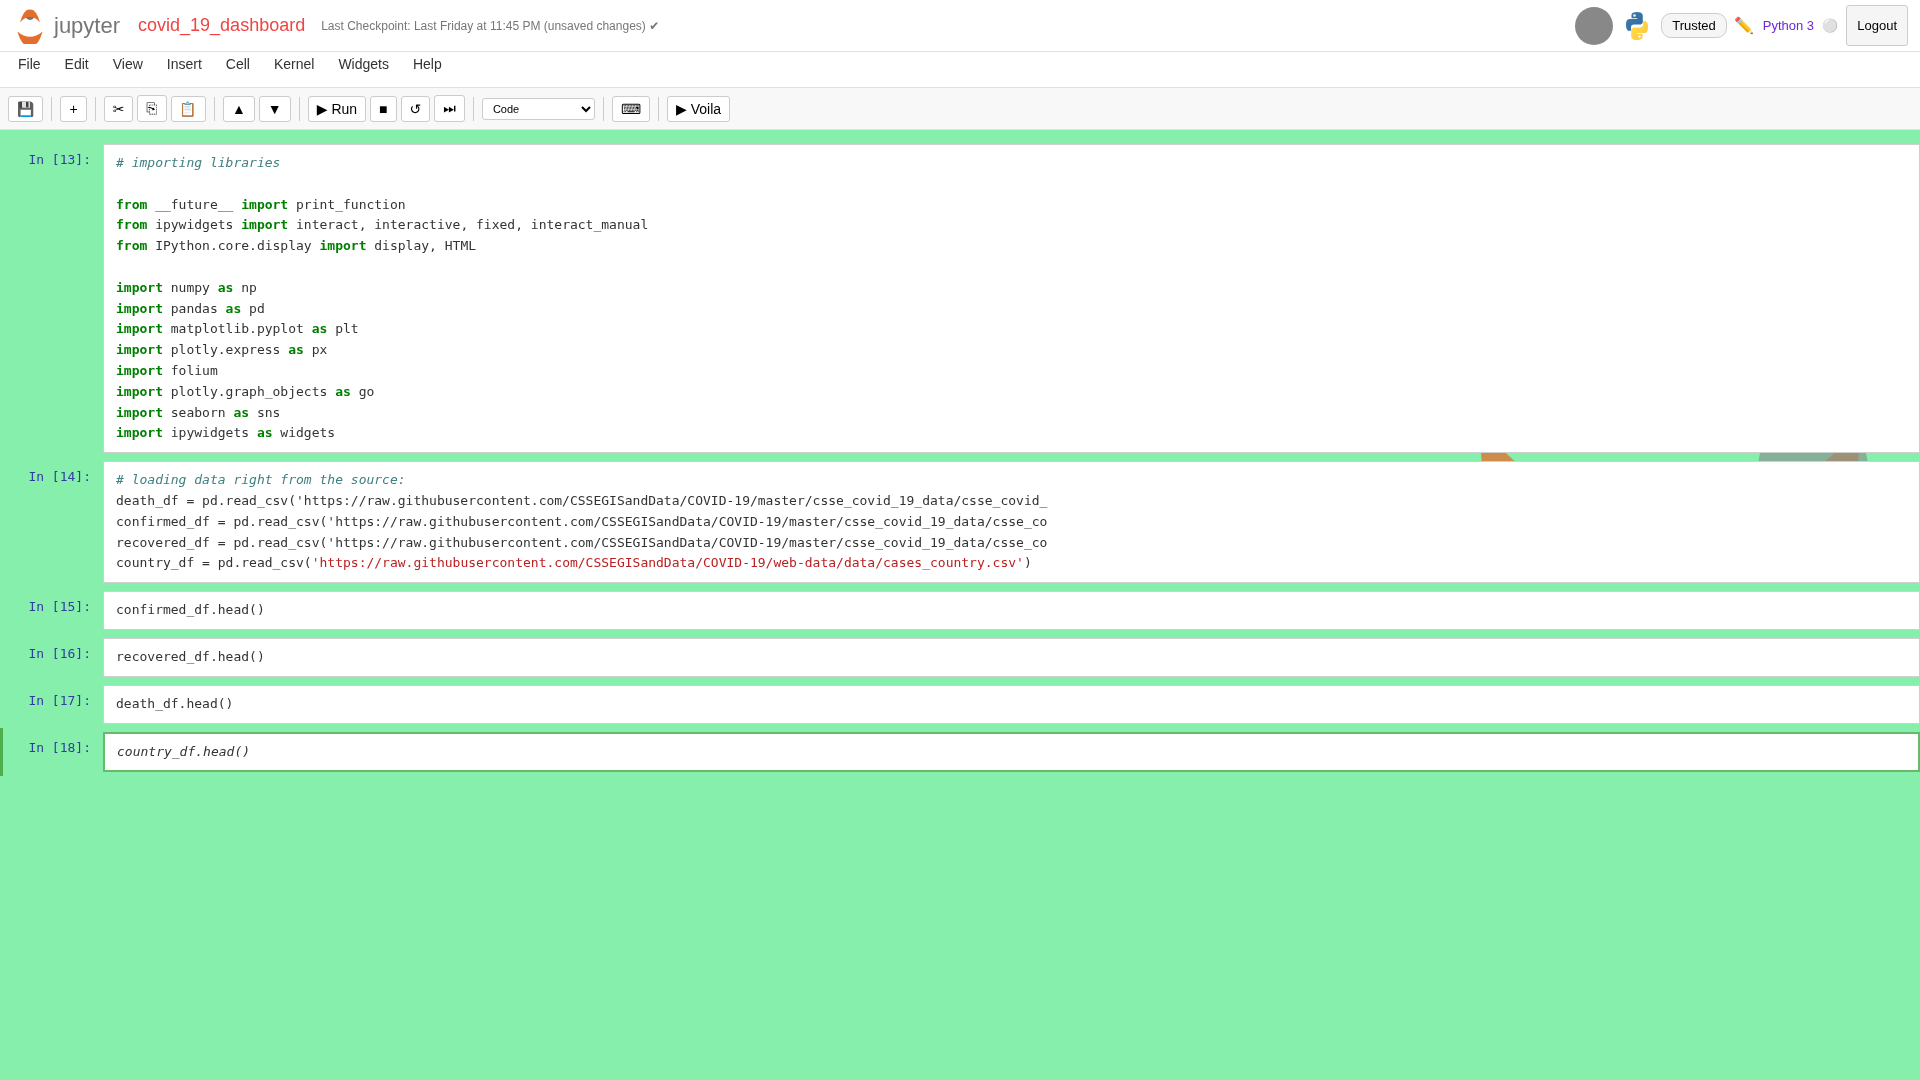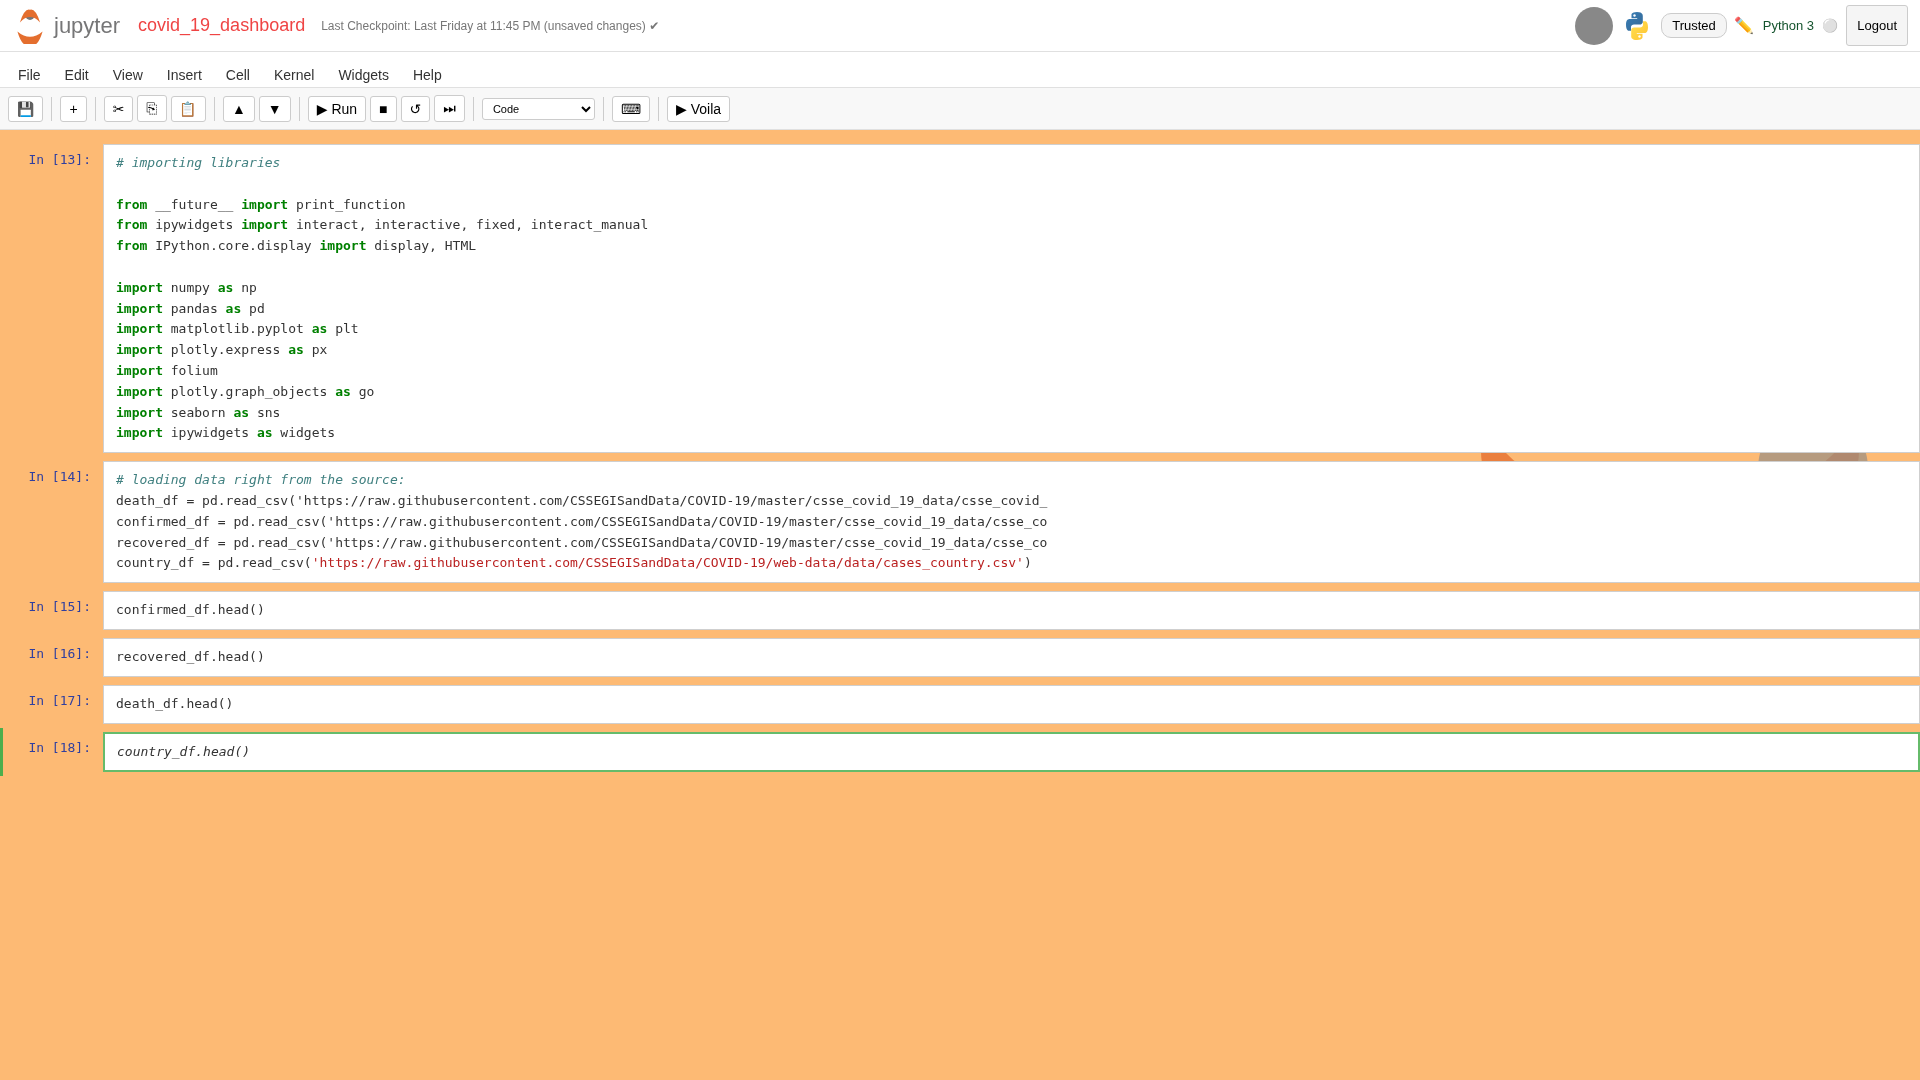--- a/index.html
+++ b/index.html
@@ -43,21 +43,21 @@
       padding: 4px 10px;
       font-size: 13px;
       cursor: pointer;
       border-radius: 10px;
     }
     #edit-pencil-icon { font-size: 16px; color: #555; cursor: pointer; }
 
     
     #menubar {
       display: flex;
-      align-items: flex-end;
+      align-items: flex-start;
       height: 36px;
       border-bottom: 1px solid #e0e0e0;
       padding: 0 16px;
       gap: 20px;
       background: #fff;
     }
     .menu-item {
       font-size: 14px;
       color: #333;
       cursor: pointer;
@@ -91,21 +91,21 @@
       background: #fff;
       padding: 3px 6px;
       font-size: 11px;
       border-radius: 3px;
       cursor: pointer;
     }
 
     
     #notebook-container {
       position: relative;
-      background: #fdba74;
+      background: #86efac;
       padding: 10px 0;
       overflow-y: auto;
       height: calc(1080px - 52px - 36px - 42px);
     }
 
     
     #jupyter-watermark {
       position: absolute;
       top: 30px;
       right: 30px;
@@ -193,21 +193,21 @@
           <stop offset="100%" style="stop-color:#FFC331"></stop>
         </linearGradient>
       </defs>
       <path d="M16 2C10 2 10.5 5 10.5 5L10.5 8.2L16.2 8.2L16.2 9L8.5 9C8.5 9 5 8.6 5 14.8C5 21 8 20.8 8 20.8L10 20.8L10 17.5C10 17.5 9.8 14.5 13 14.5L18.8 14.5C18.8 14.5 21.8 14.5 21.8 11.7L21.8 5.8C21.8 5.8 22.2 2 16 2Z" fill="url(#pg1)"></path>
       <circle cx="13.5" cy="5.5" r="1.2" fill="#fff"></circle>
       <path d="M16 30C22 30 21.5 27 21.5 27L21.5 23.8L15.8 23.8L15.8 23L23.5 23C23.5 23 27 23.4 27 17.2C27 11 24 11.2 24 11.2L22 11.2L22 14.5C22 14.5 22.2 17.5 19 17.5L13.2 17.5C13.2 17.5 10.2 17.5 10.2 20.3L10.2 26.2C10.2 26.2 9.8 30 16 30Z" fill="url(#pg2)"></path>
       <circle cx="18.5" cy="26.5" r="1.2" fill="#fff"></circle>
     </svg>
     <button id="trusted-btn">Trusted</button>
     <span id="edit-pencil-icon">✏️</span>
-    <span style="font-size:13px; color:#14532d;">Python 3</span>
+    <span style="font-size:13px; color:#6d28d9;">Python 3</span>
     <span style="font-size:13px; color:#555;">⚪</span>
     <button style="border:1px solid #ccc; background:#f5f5f5; padding:12px 10px; font-size:13px; cursor:pointer; border-radius:3px;">Logout</button>
   </div>
 </div>
 
 <div id="menubar">
 <span class="menu-item">File</span>
     <span class="menu-item">Edit</span>
     <span class="menu-item">View</span>
     <span class="menu-item">Insert</span>

